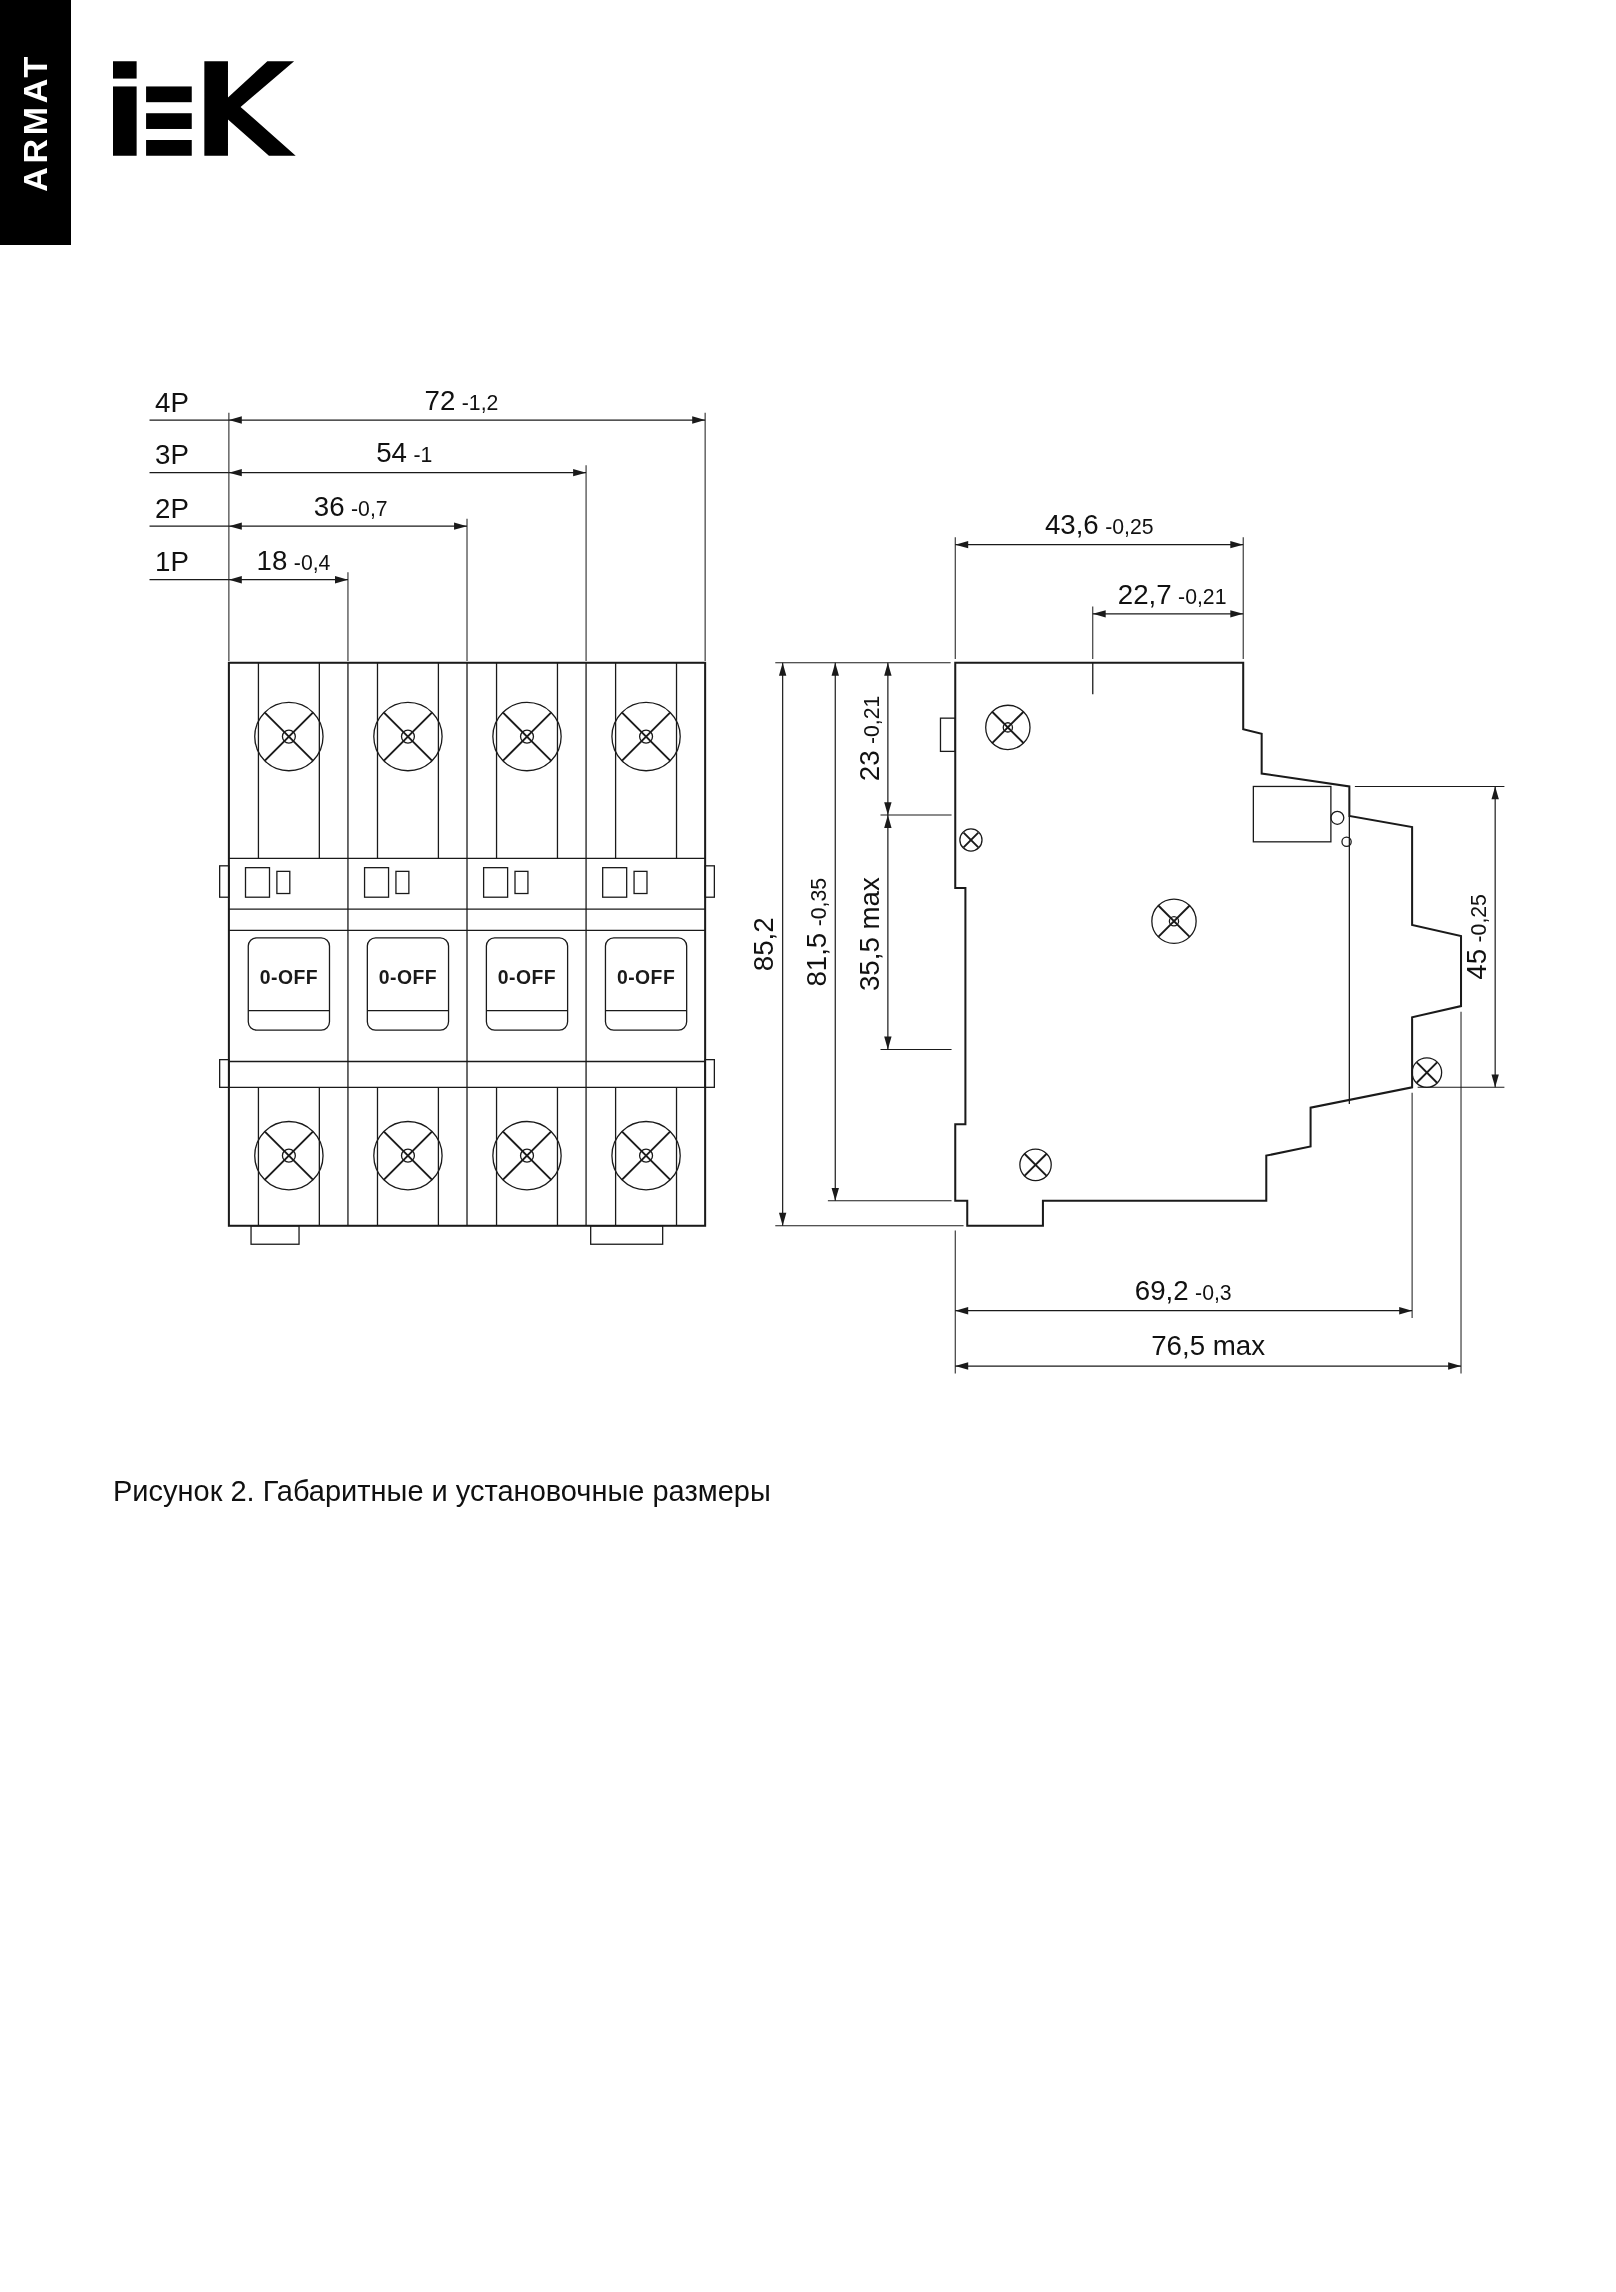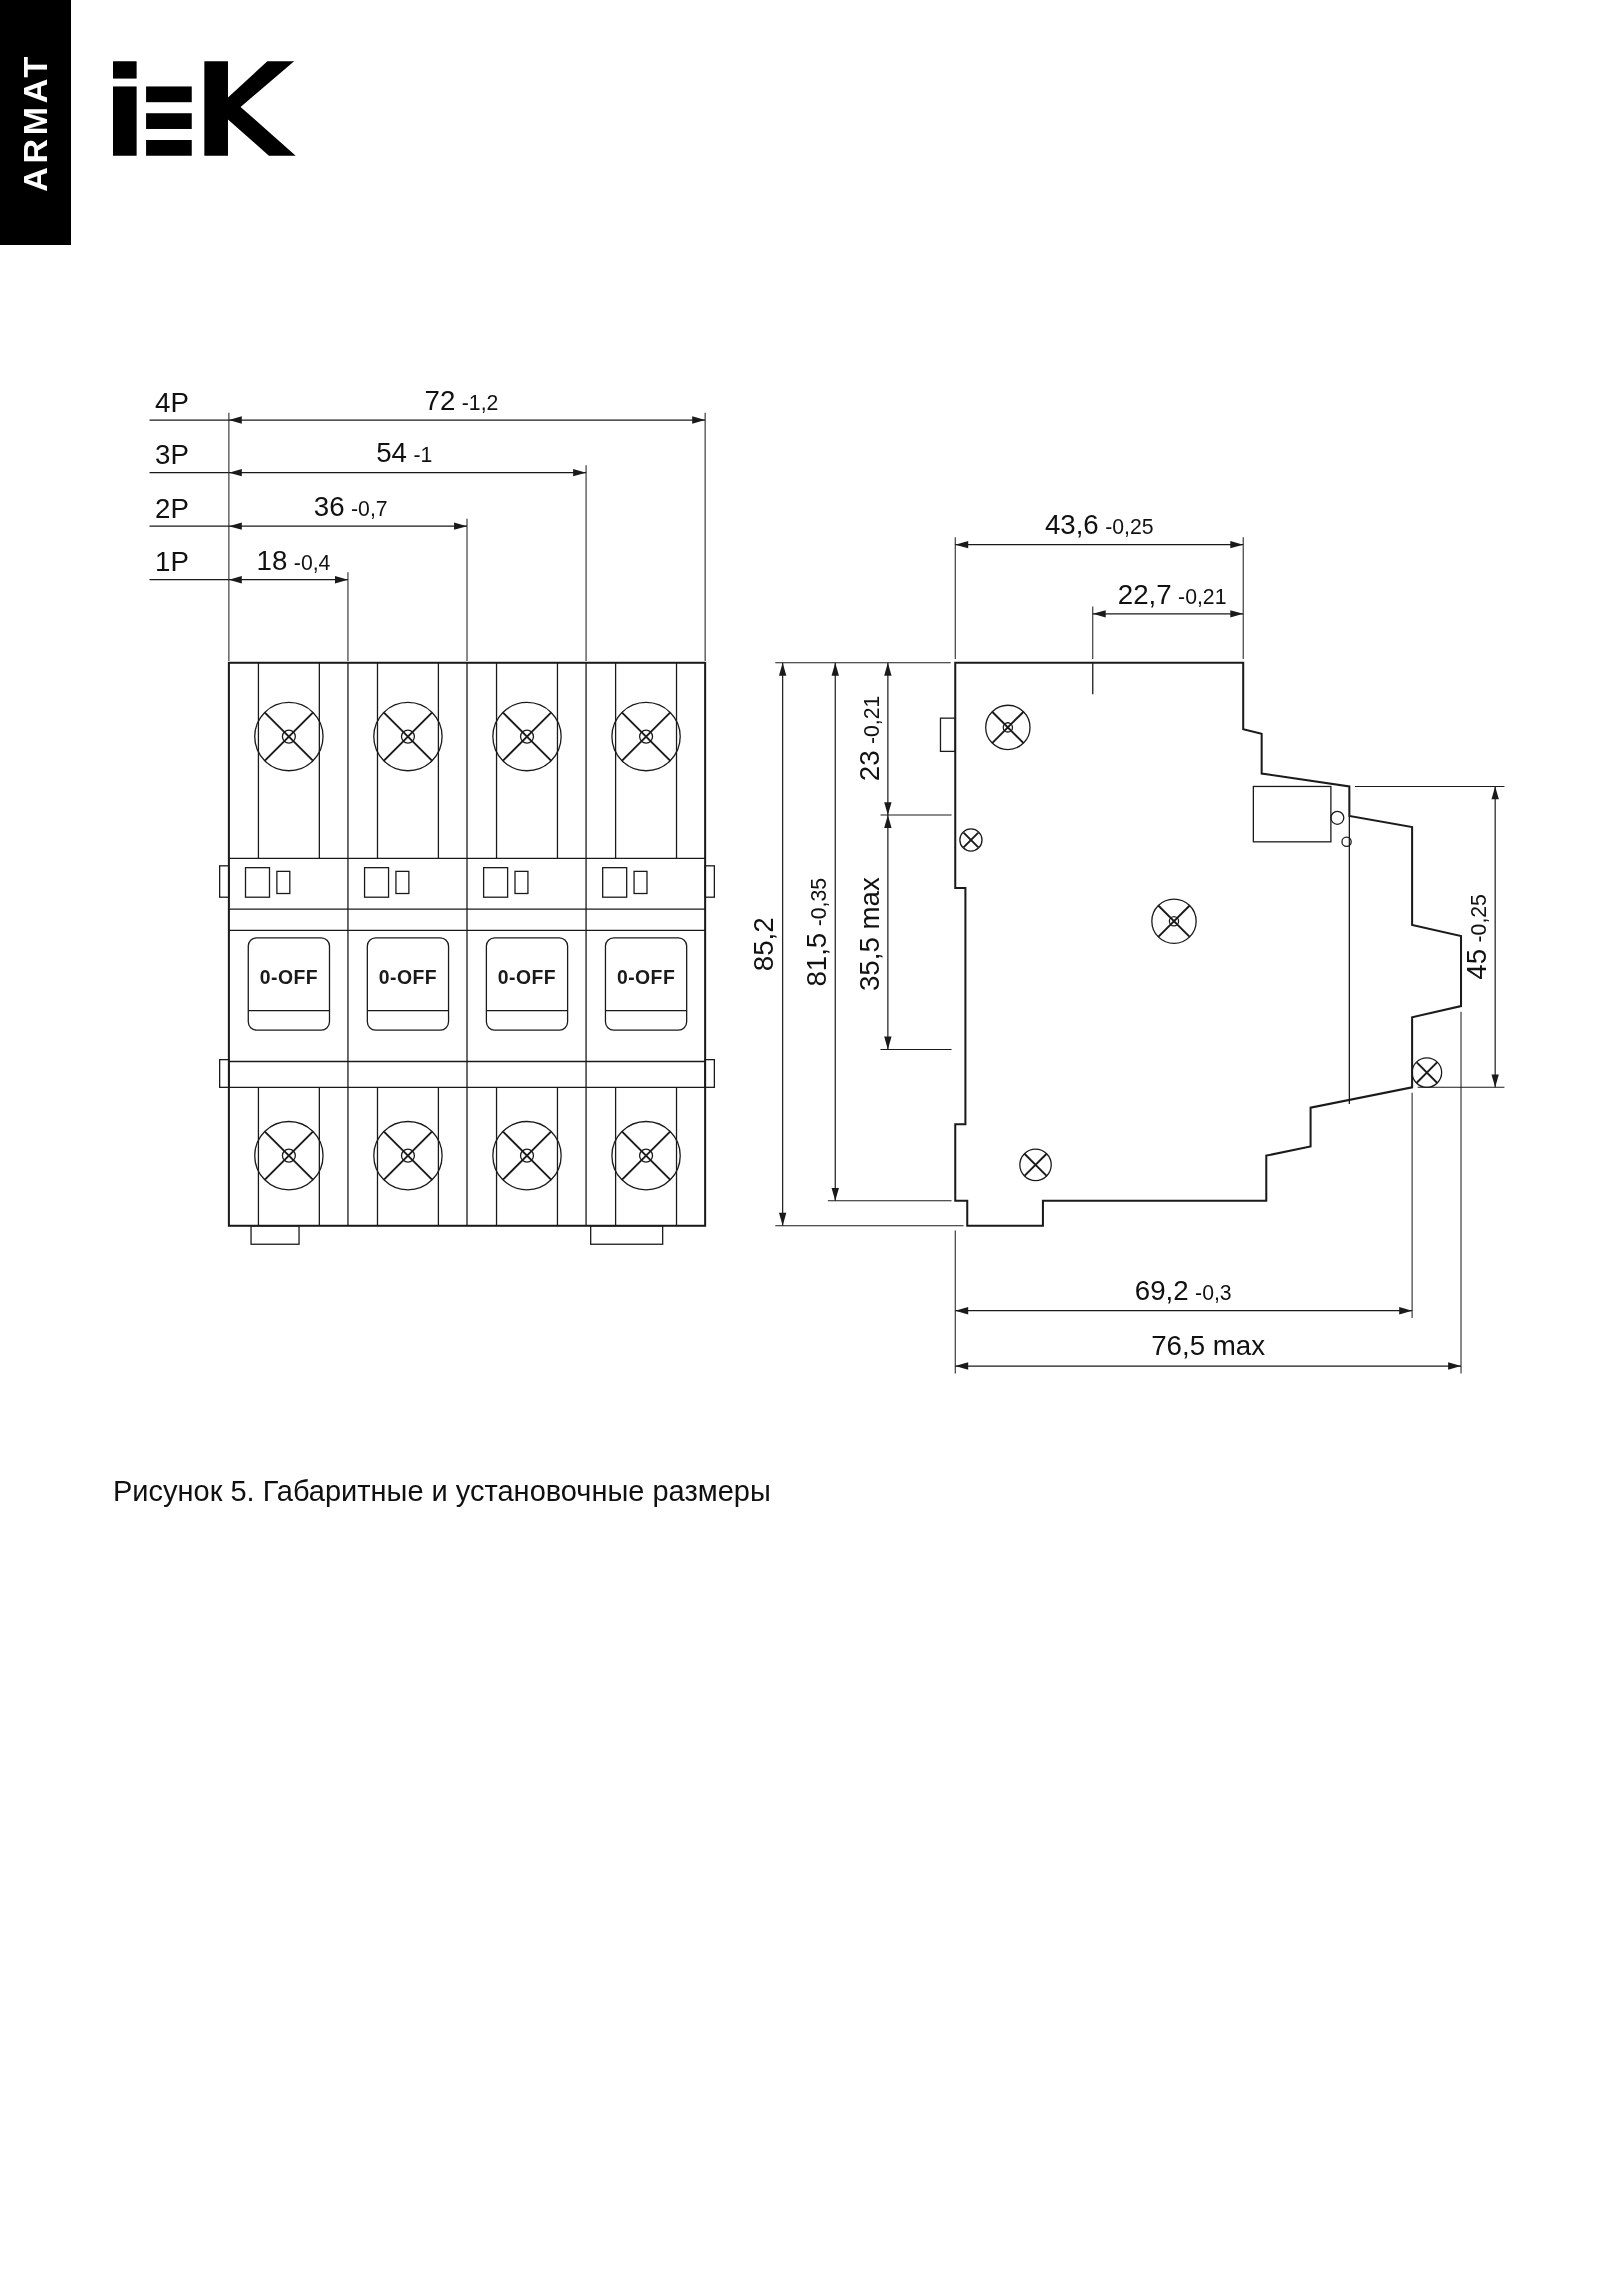--- a/index.html
+++ b/index.html
@@ -275,16 +275,16 @@
       <text class="dimtext" transform="translate(1610,1015) rotate(-90)" text-anchor="middle"><tspan>45</tspan><tspan class="tol" dx="7">-0,25</tspan></text>
 
       <line class="dim" x1="1035" y1="1420" x2="1530" y2="1420" marker-start="url(#as)" marker-end="url(#ae)"></line>
       <text class="dimtext" x="1282" y="1408" text-anchor="middle"><tspan>69,2</tspan><tspan class="tol" dx="7">-0,3</tspan></text>
 
       <line class="dim" x1="1035" y1="1480" x2="1583" y2="1480" marker-start="url(#as)" marker-end="url(#ae)"></line>
       <text class="dimtext" x="1309" y="1468" text-anchor="middle"><tspan>76,5 max</tspan></text>
     </g>
   </svg>
 
-  <div class="caption">Рисунок 5. Габаритные и установочные размеры</div>
+  <div class="caption">Рисунок 2. Габаритные и установочные размеры</div>
 
 </div>
 
 
 </body></html>

